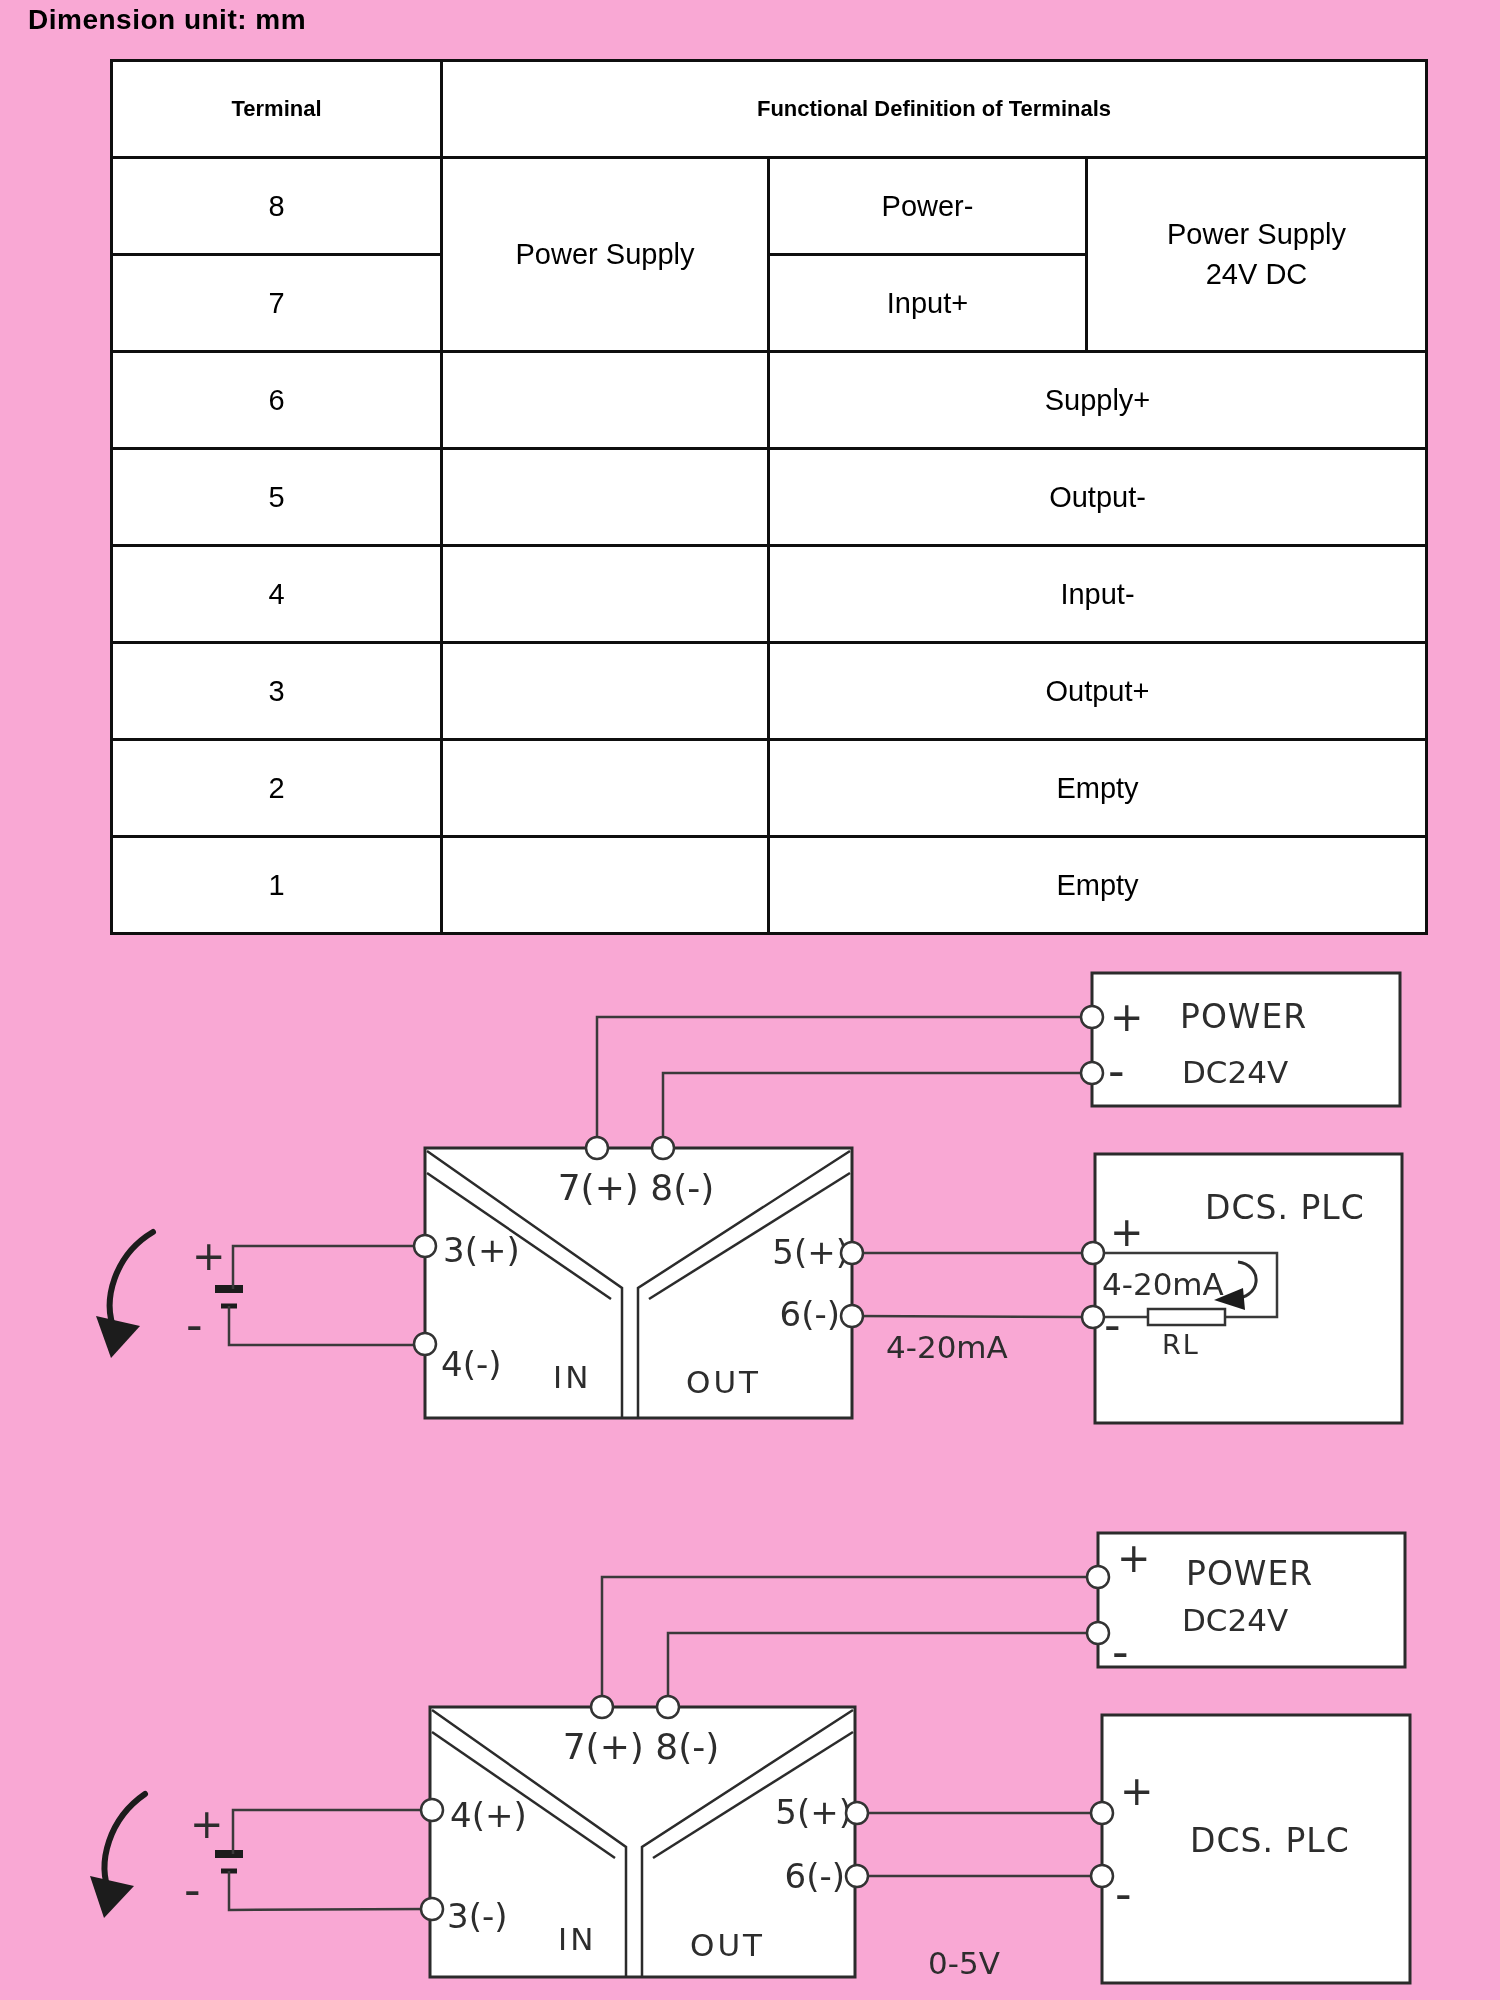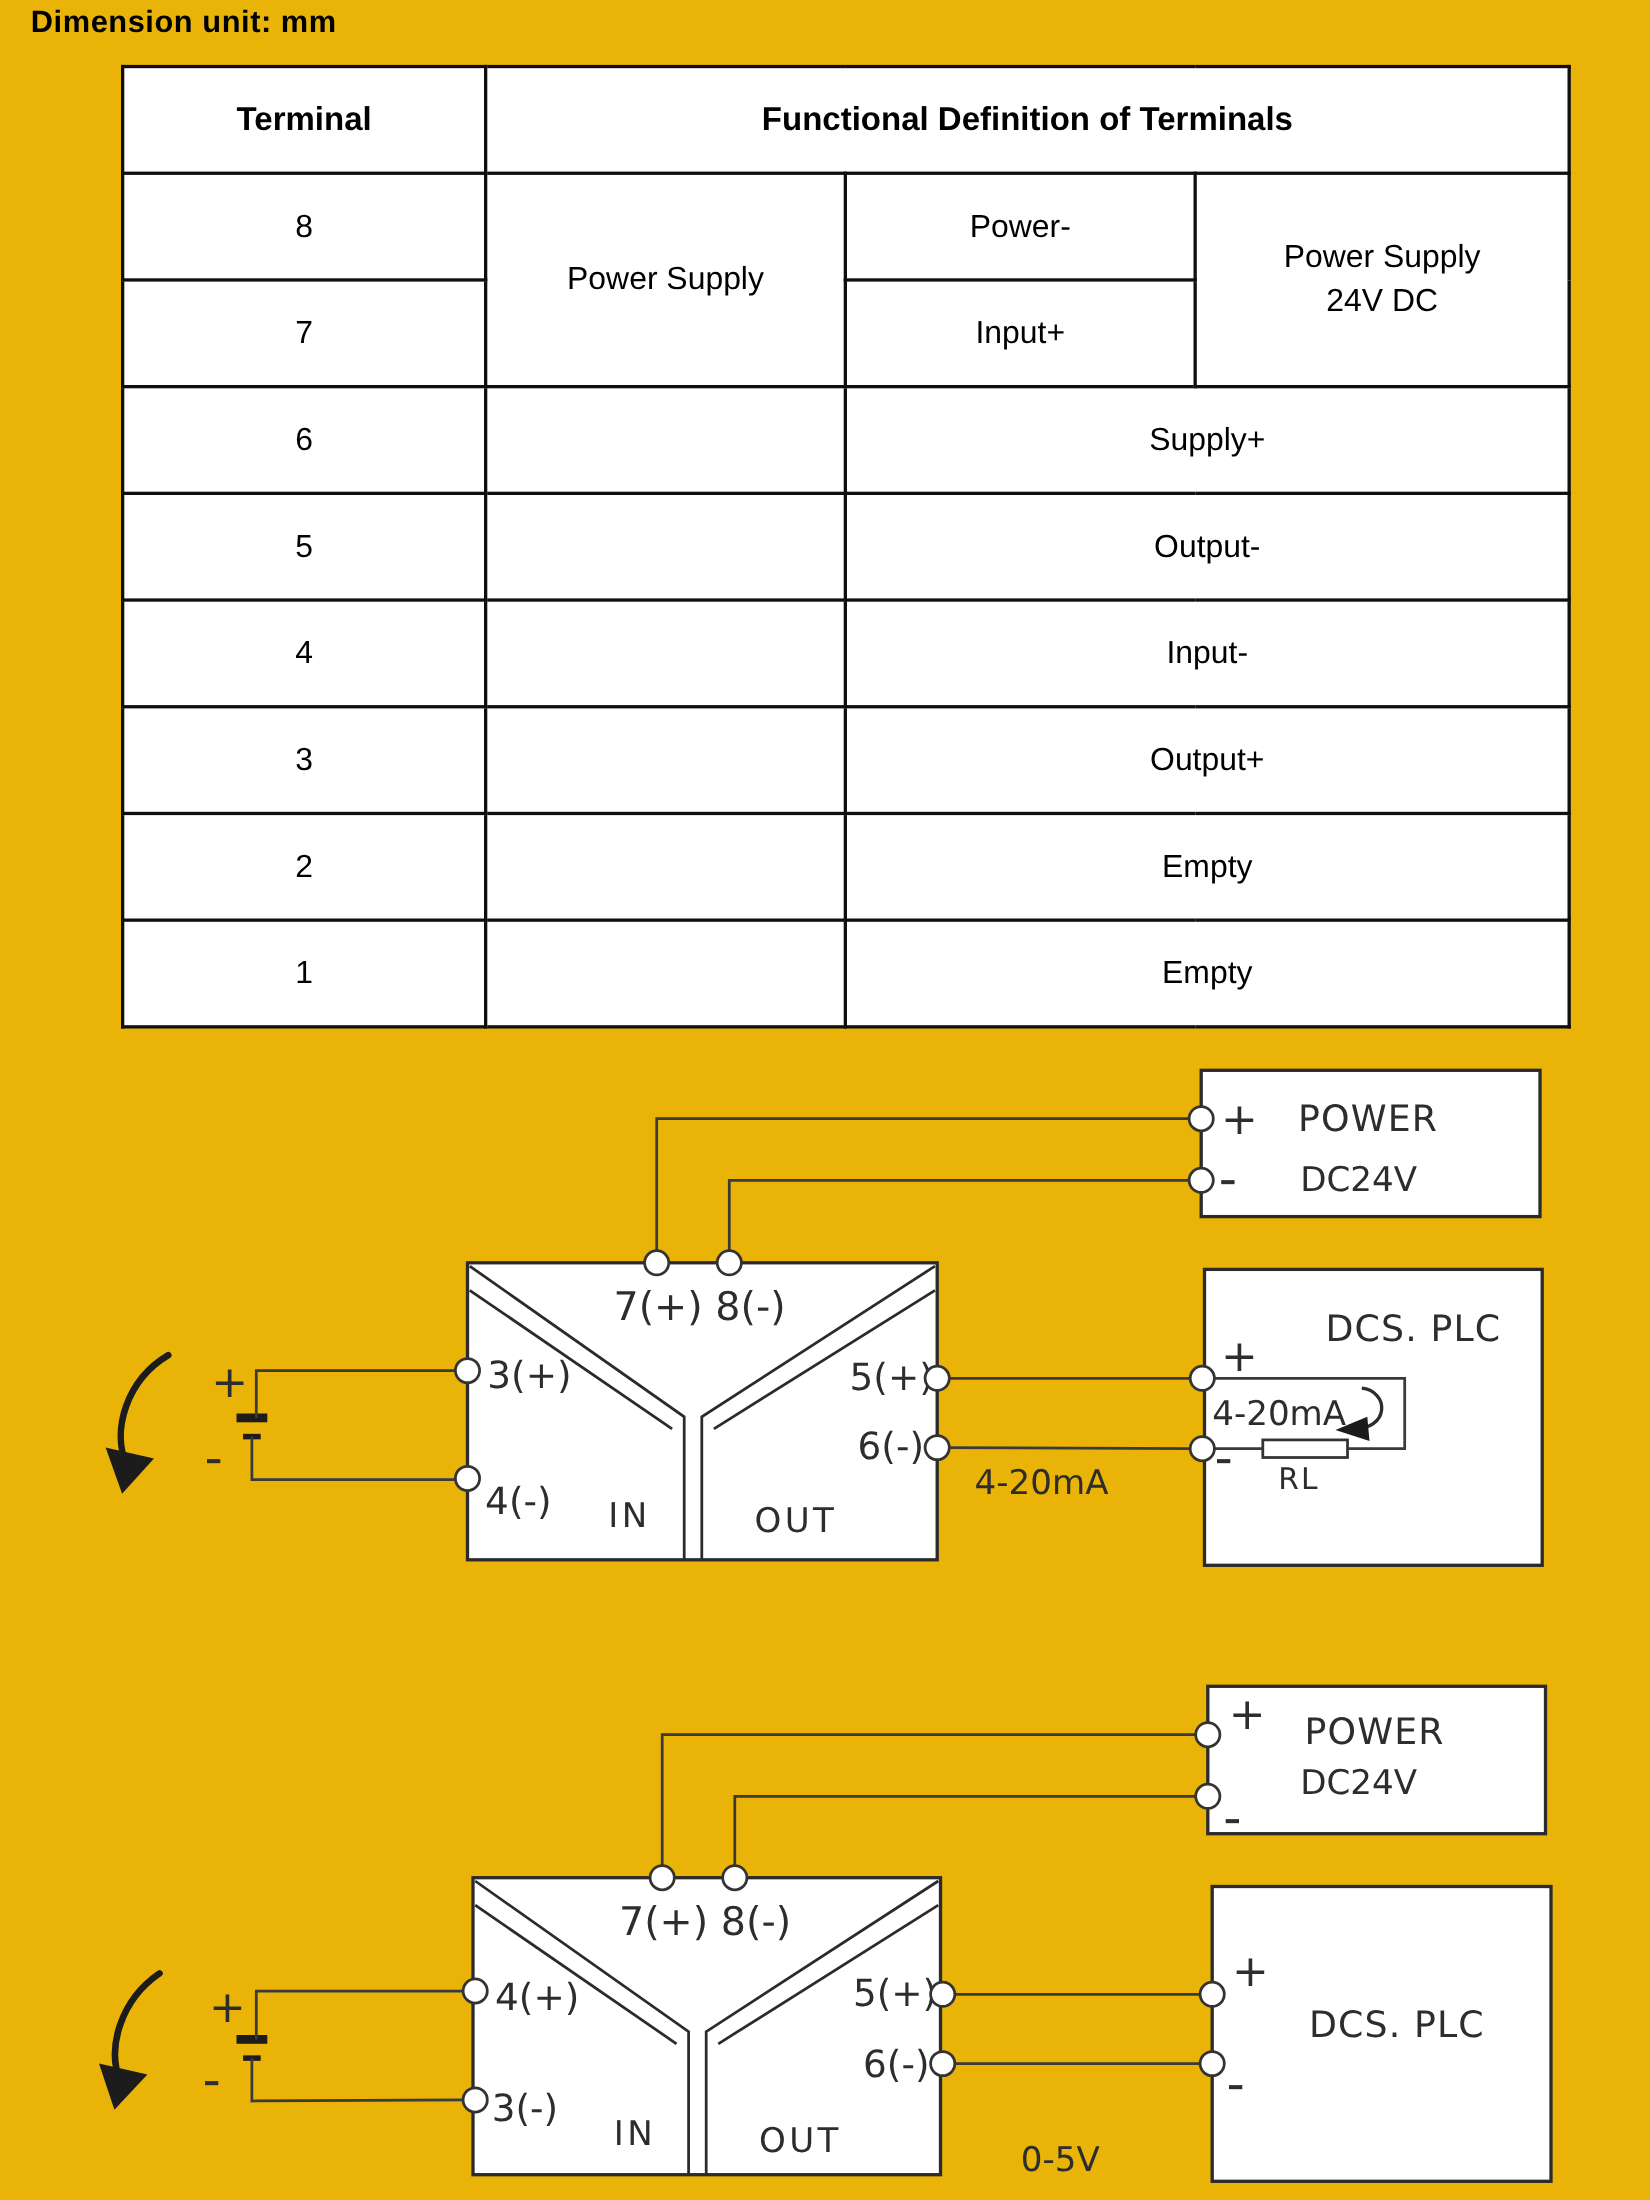--- a/index.html
+++ b/index.html
@@ -1,24 +1,24 @@
 <!DOCTYPE html>
 <html><head>
 <meta charset="utf-8">
 <style>
   html,body{margin:0;padding:0;background:#fff;}
-  .page{position:relative;width:1500px;height:2000px;background:#eab308;overflow:hidden;
+  .page{position:relative;width:1500px;height:2000px;background:#f9a8d4;overflow:hidden;
         font-family:"Liberation Sans",sans-serif;color:#000;}
   .doc-title{position:absolute;left:28px;top:4px;font-size:28px;font-weight:bold;
              letter-spacing:0.5px;color:#000;}
   table.term-table{position:absolute;left:110px;top:59px;width:1315px;
                    border-collapse:collapse;table-layout:fixed;}
   table.term-table td{border:3px solid #0f0f0f;text-align:center;vertical-align:middle;
                       height:94px;font-size:29px;color:#000;padding:0;background:#fff;}
-  table.term-table td.hdr{font-weight:bold;font-size:30px;}
+  table.term-table td.hdr{font-weight:bold;font-size:22px;}
   td.preline{white-space:pre-line;line-height:1.35;}
   svg text{font-family:"DejaVu Sans",sans-serif;fill:#2d2d2d;}
   .wire{stroke:#3a3a3a;stroke-width:2.5;fill:none;}
   .box{stroke:#2b2b2b;stroke-width:3;fill:#fff;}
   .divider{stroke:#2b2b2b;stroke-width:2.5;fill:none;}
   .term{stroke:#333;stroke-width:2.5;fill:#fff;}
   .plate-long{stroke:#1c1c1c;stroke-width:8;}
   .plate-short{stroke:#1c1c1c;stroke-width:5;}
   .src-arrow{stroke:#1c1c1c;stroke-width:6;fill:none;stroke-linecap:round;}
   .arrowhead{fill:#1c1c1c;stroke:none;}

